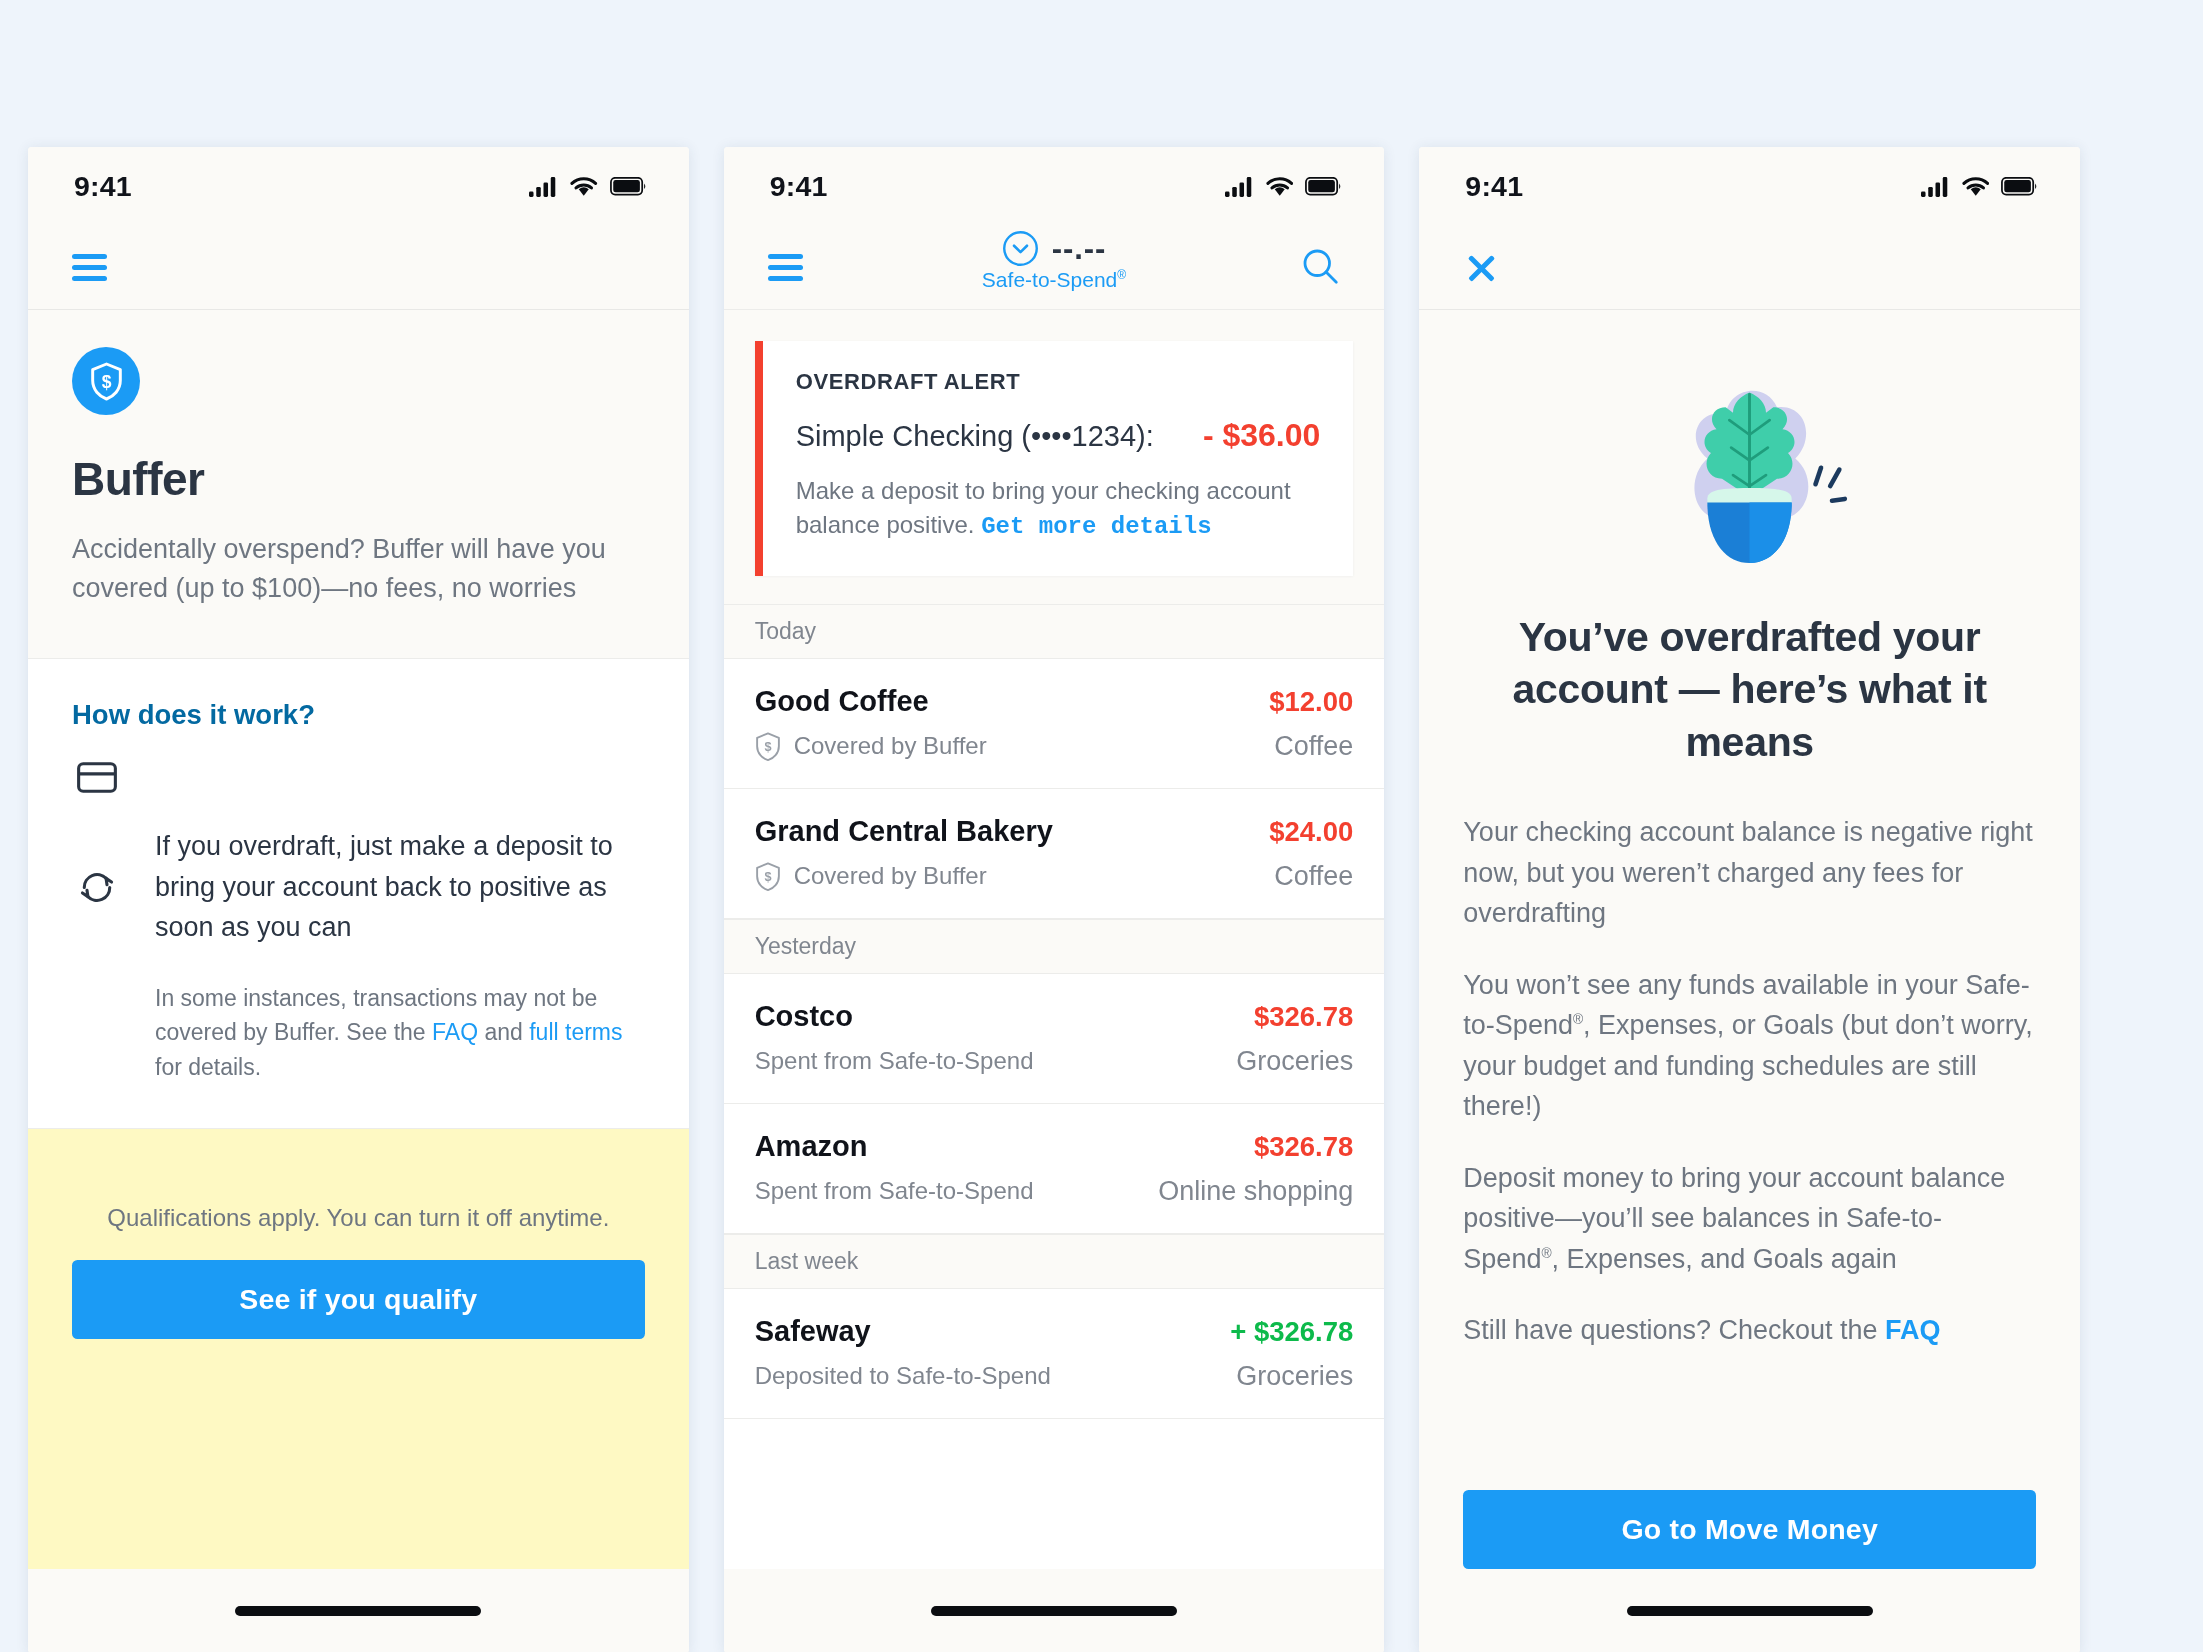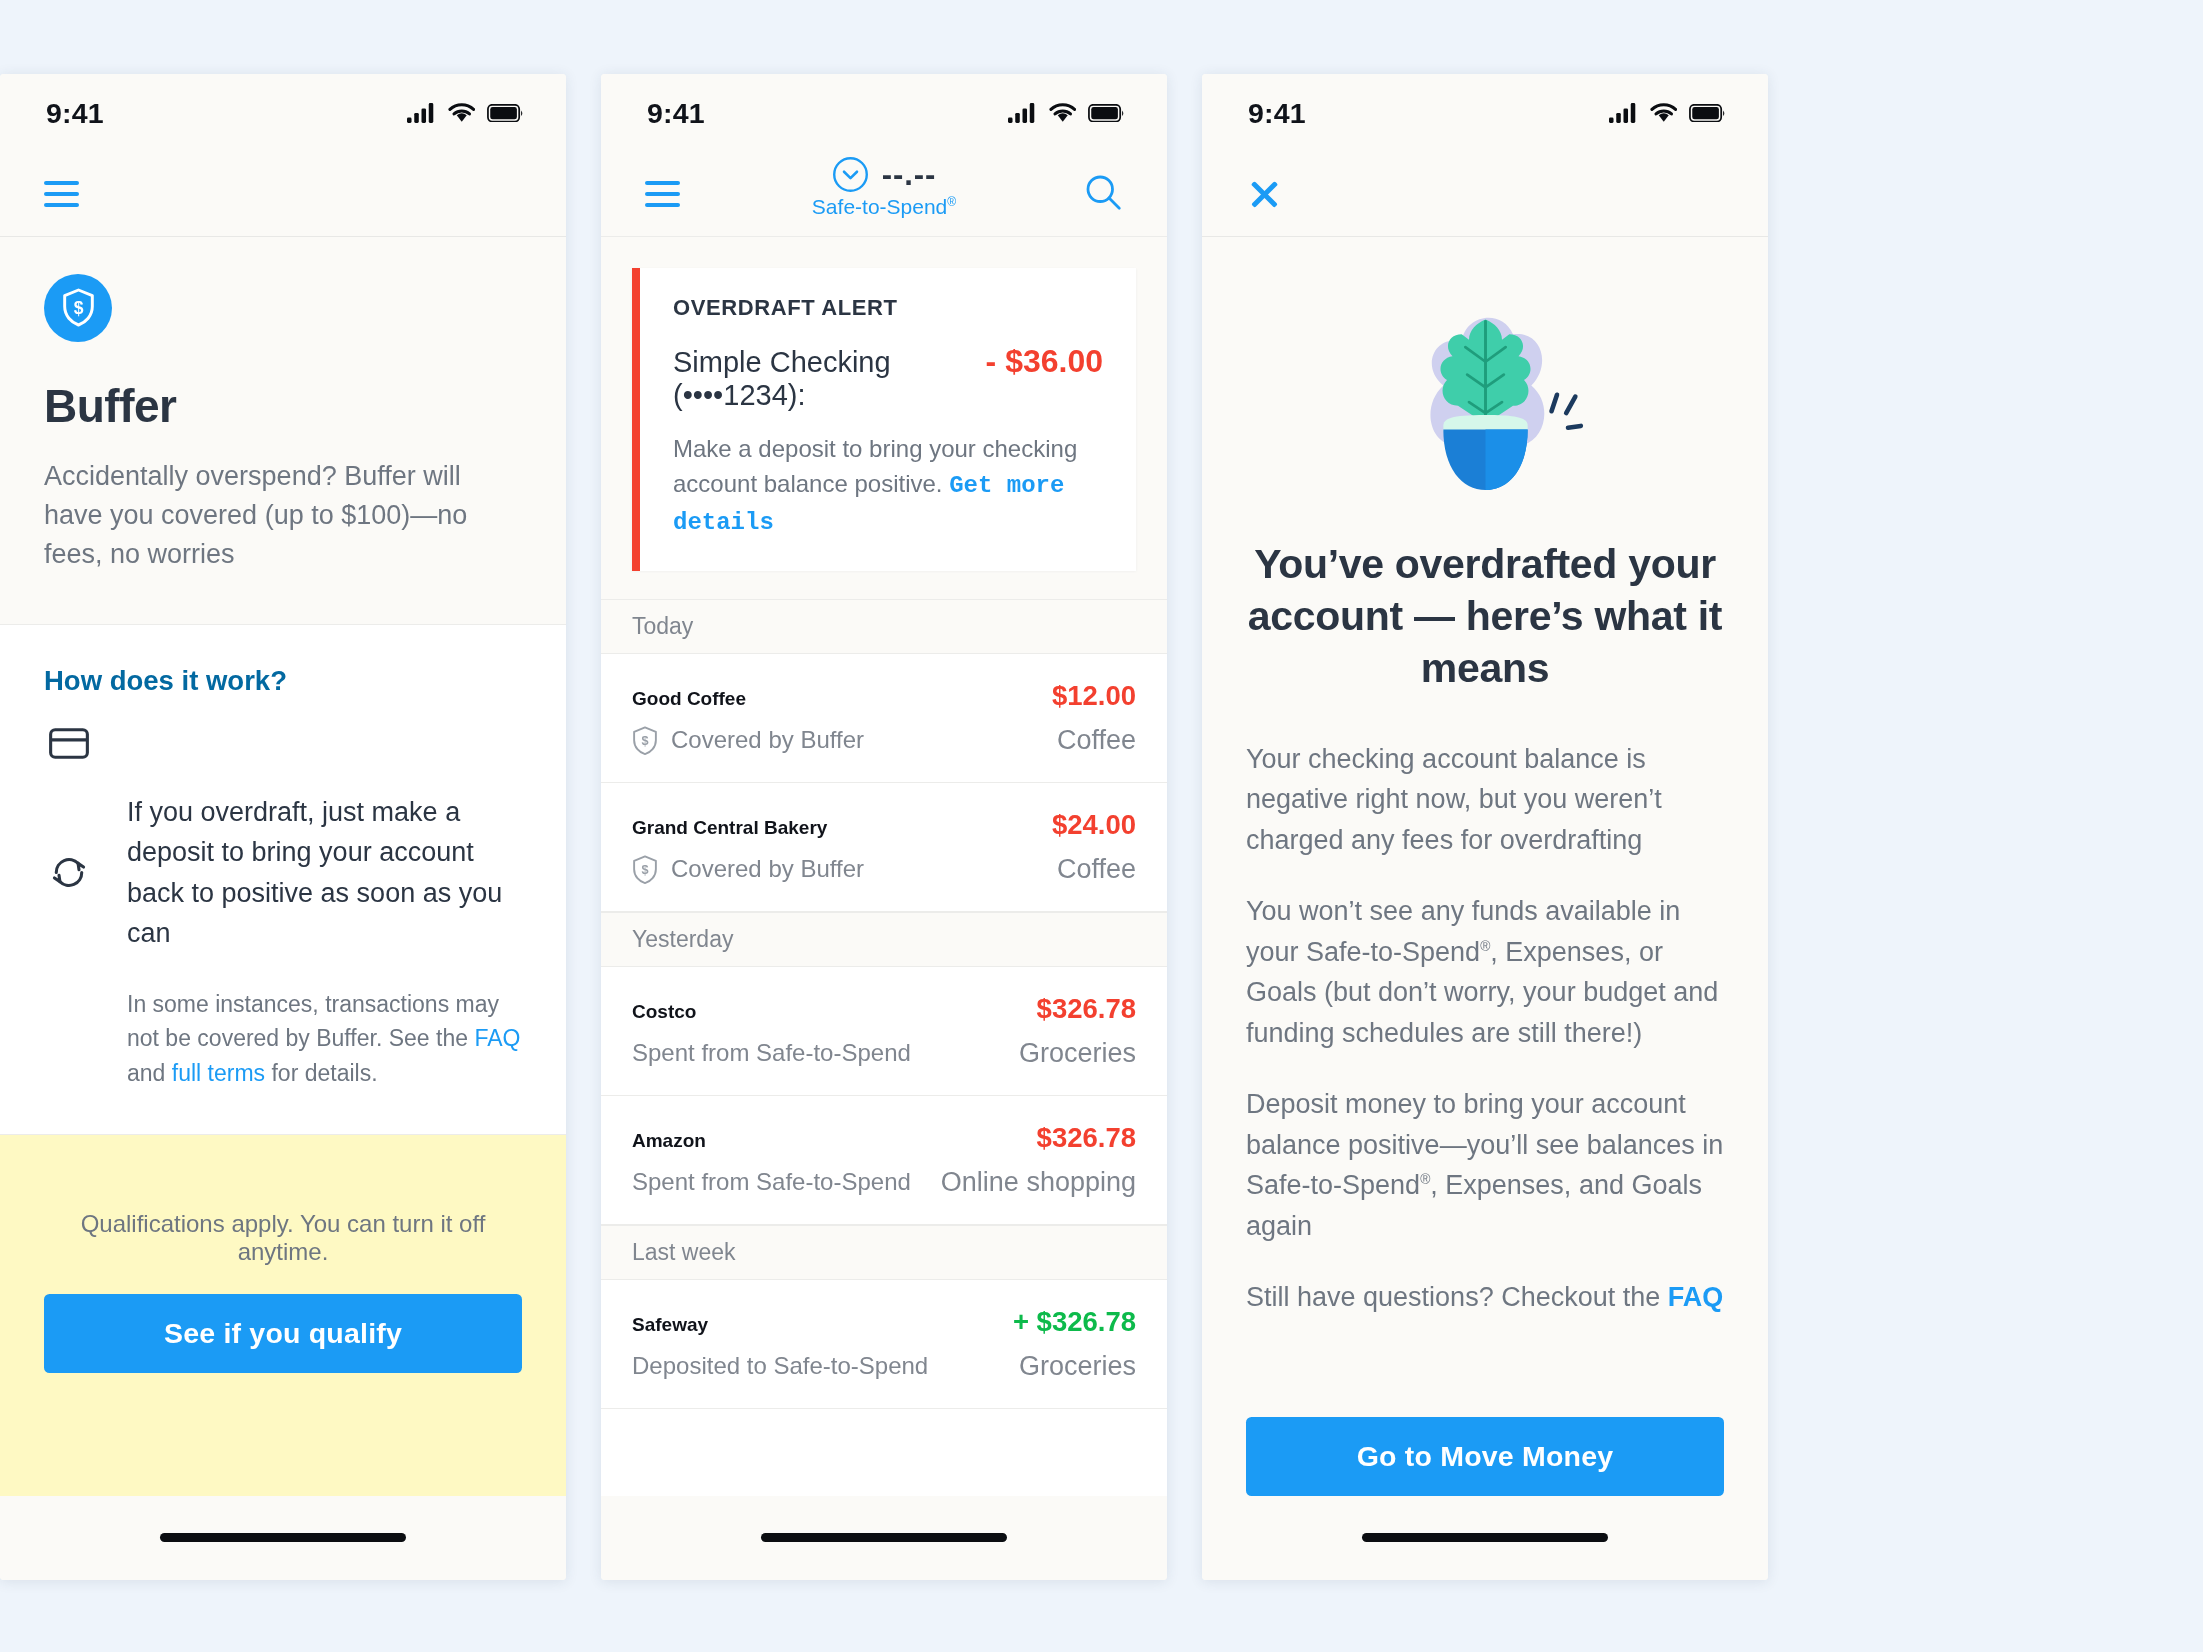--- a/index.html
+++ b/index.html
@@ -3,26 +3,27 @@
 <meta charset="utf-8">
 <style>
   * { box-sizing: border-box; margin: 0; padding: 0; }
   html, body {
     width: 2204px; height: 1653px;
     background: #eef4fb;
     font-family: "Liberation Sans", sans-serif;
     -webkit-font-smoothing: antialiased;
   }
   .stage {
-    width: 1768px; height: 1653px;
+    width: 2080px; height: 1653px;
     display: flex;
     justify-content: center;
-    align-items: center;
+    align-items: flex-end;
     gap: 35px;
     background: #eef4fb;
+    padding-left: 28px;
   }
   .phone {
     width: 698px;
     height: 1506px;
     background: #fbfaf7;
     border-radius: 3.7px;
     box-shadow: 0 1.8px 13px rgba(40,60,90,0.10);
     display: flex;
     flex-direction: column;
     overflow: hidden;
@@ -163,21 +164,21 @@
   .daygroup {
     background: #fbfaf7; padding: 13px 31px 13px 31px;
     font-size: 23px; color: #80868f;
     border-top: 0.9px solid #ececea; border-bottom: 0.9px solid #ececea;
   }
   .tx {
     background: #fff; padding: 26px 31px 26px 31px;
     border-bottom: 0.9px solid #ececea;
   }
   .tx-top { display:flex; justify-content:space-between; align-items:baseline; margin-bottom: 13px;}
-  .tx-name { font-size: 19px; font-weight: 600; color: #10131a; }
+  .tx-name { font-size: 29px; font-weight: 600; color: #10131a; }
   .tx-amt { font-size: 27.5px; font-weight: 700; color: #f3402f; white-space:nowrap;}
   .tx-amt.credit { color: #0dba4b; }
   .tx-bot { display:flex; justify-content:space-between; align-items:center; }
   .tx-src { display:flex; align-items:center; gap: 13px; font-size: 24px; color: #80868f;}
   .tx-cat { font-size: 27px; color: #80868f; }
   .filler { background: #fff; flex: 1 1 auto; }
 
   
   .panel3-body { background: #fbfaf7; padding: 0 44px; display:flex; flex-direction:column;}
   .illus { display:flex; justify-content:center; padding: 40px 0 31px 0; }

